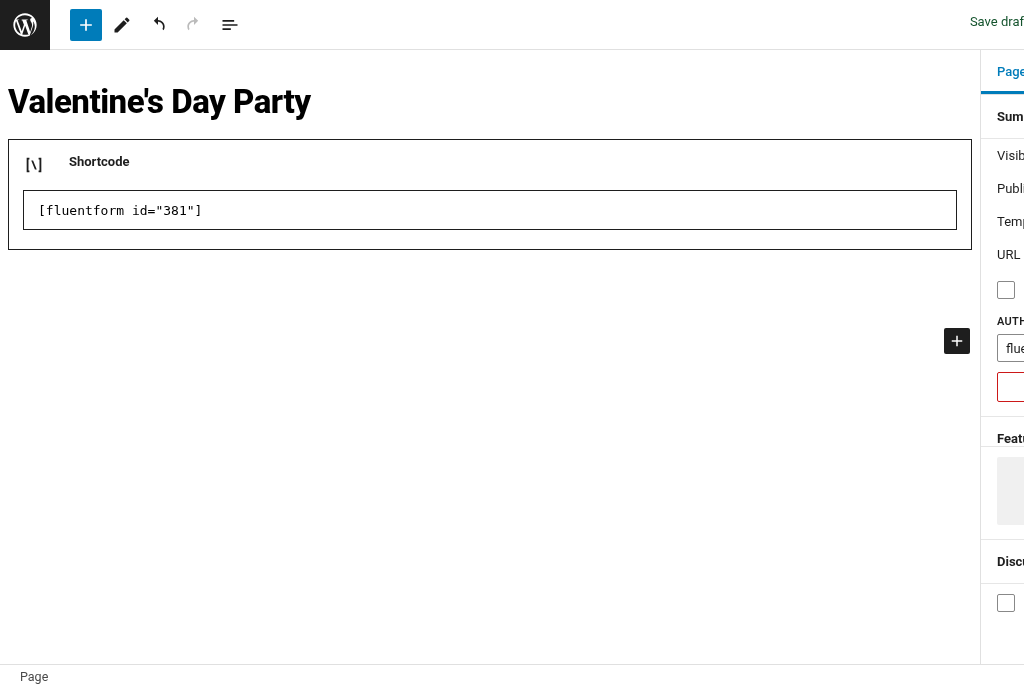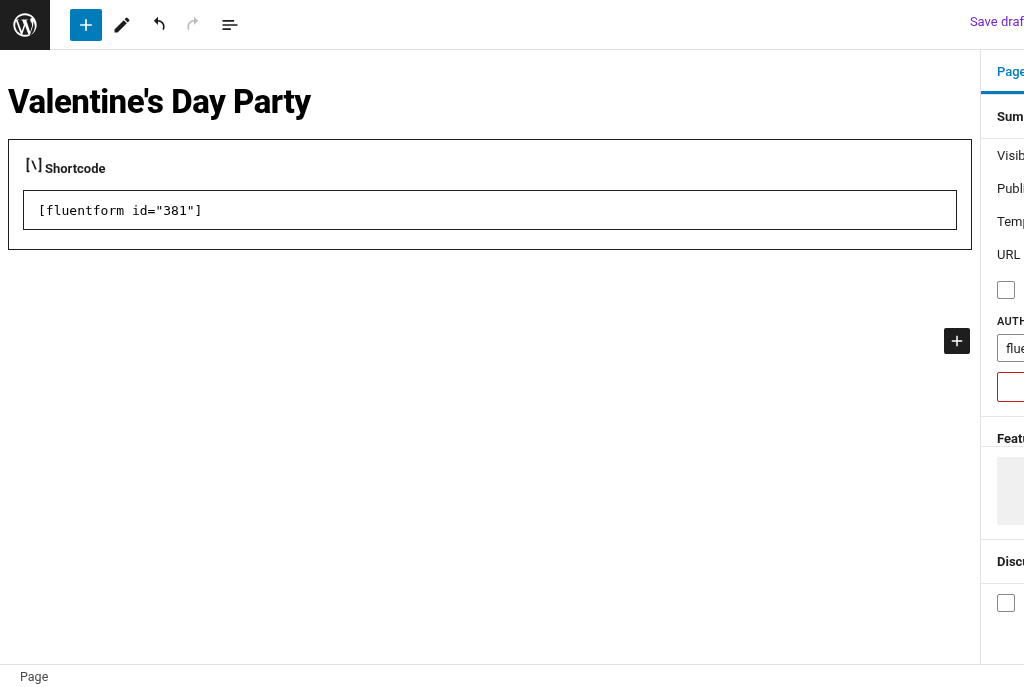--- a/index.html
+++ b/index.html
@@ -9,31 +9,31 @@
   
   .top-bar { display: flex; align-items: center; height: 50px; border-bottom: 1px solid #e0e0e0; position: relative; }
   .wp-logo { width: 50px; height: 50px; background: #1e1e1e; display: flex; align-items: center; justify-content: center; }
   .wp-logo svg { width: 28px; height: 28px; fill: #fff; }
   .toolbar-left { display: flex; align-items: center; gap: 4px; padding-left: 12px; }
   .btn-add { width: 32px; height: 32px; background: #007cba; display: flex; align-items: center; justify-content: center; border-radius: 2px; cursor: pointer; margin-left: 8px; }
   .btn-add svg { width: 20px; height: 20px; fill: #fff; }
   .toolbar-icon { width: 32px; height: 30px; display: flex; align-items: center; justify-content: center; cursor: pointer; border-radius: 2px; }
   .toolbar-icon svg { width: 20px; height: 20px; fill: #1e1e1e; }
   .toolbar-icon.disabled svg { fill: #bbb; }
-  .save-draft { position: absolute; right: 0; top: 0; height: 42px; display: flex; align-items: center; padding-right: 0; color: #6d28d9; font-size: 13px; cursor: pointer; }
+  .save-draft { position: absolute; right: 0; top: 0; height: 42px; display: flex; align-items: center; padding-right: 0; color: #14532d; font-size: 13px; cursor: pointer; }
 
   
   .main-area { flex: 1; display: flex; overflow: hidden; }
   .editor-col { flex: 1; overflow: auto; position: relative; }
   .editor-wrap { padding: 20px 8px 0 8px; }
 
   .page-title { font-size: 33px; font-weight: 800; letter-spacing: -0.5px; padding: 12px 0 18px 0; color: #000000; }
 
   .block-shortcode { border: 1px solid #1e1e1e; padding: 14px 14px 16px 14px; position: relative; }
-  .block-sc-header { display: flex; align-items: flex-end; gap: 0; margin-bottom: 14px; }
+  .block-sc-header { display: flex; align-items: flex-start; gap: 24px; margin-bottom: 14px; }
   .block-sc-header .sc-icon { width: 22px; height: 22px; display: flex; align-items: center; justify-content: center; }
   .block-sc-header .sc-icon svg { width: 22px; height: 22px; fill: #1e1e1e; }
   .block-sc-header .sc-label { font-weight: 700; font-size: 13px; }
   .sc-textarea { width: 100%; border: 1px solid #1e1e1e; padding: 12px 14px; font-family: Menlo, Consolas, monospace; font-size: 13px; resize: none; height: 40px; line-height: 16px; }
 
   .add-block-btn { position: absolute; right: 10px; top: 278px; width: 26px; height: 26px; background: #1e1e1e; display: flex; align-items: center; justify-content: center; border-radius: 2px; cursor: pointer; }
   .add-block-btn svg { width: 18px; height: 18px; fill: #fff; }
 
   
   .sidebar { width: 44px; min-width: 44px; border-left: 1px solid #e0e0e0; overflow: hidden; position: relative; background: #fff; }

